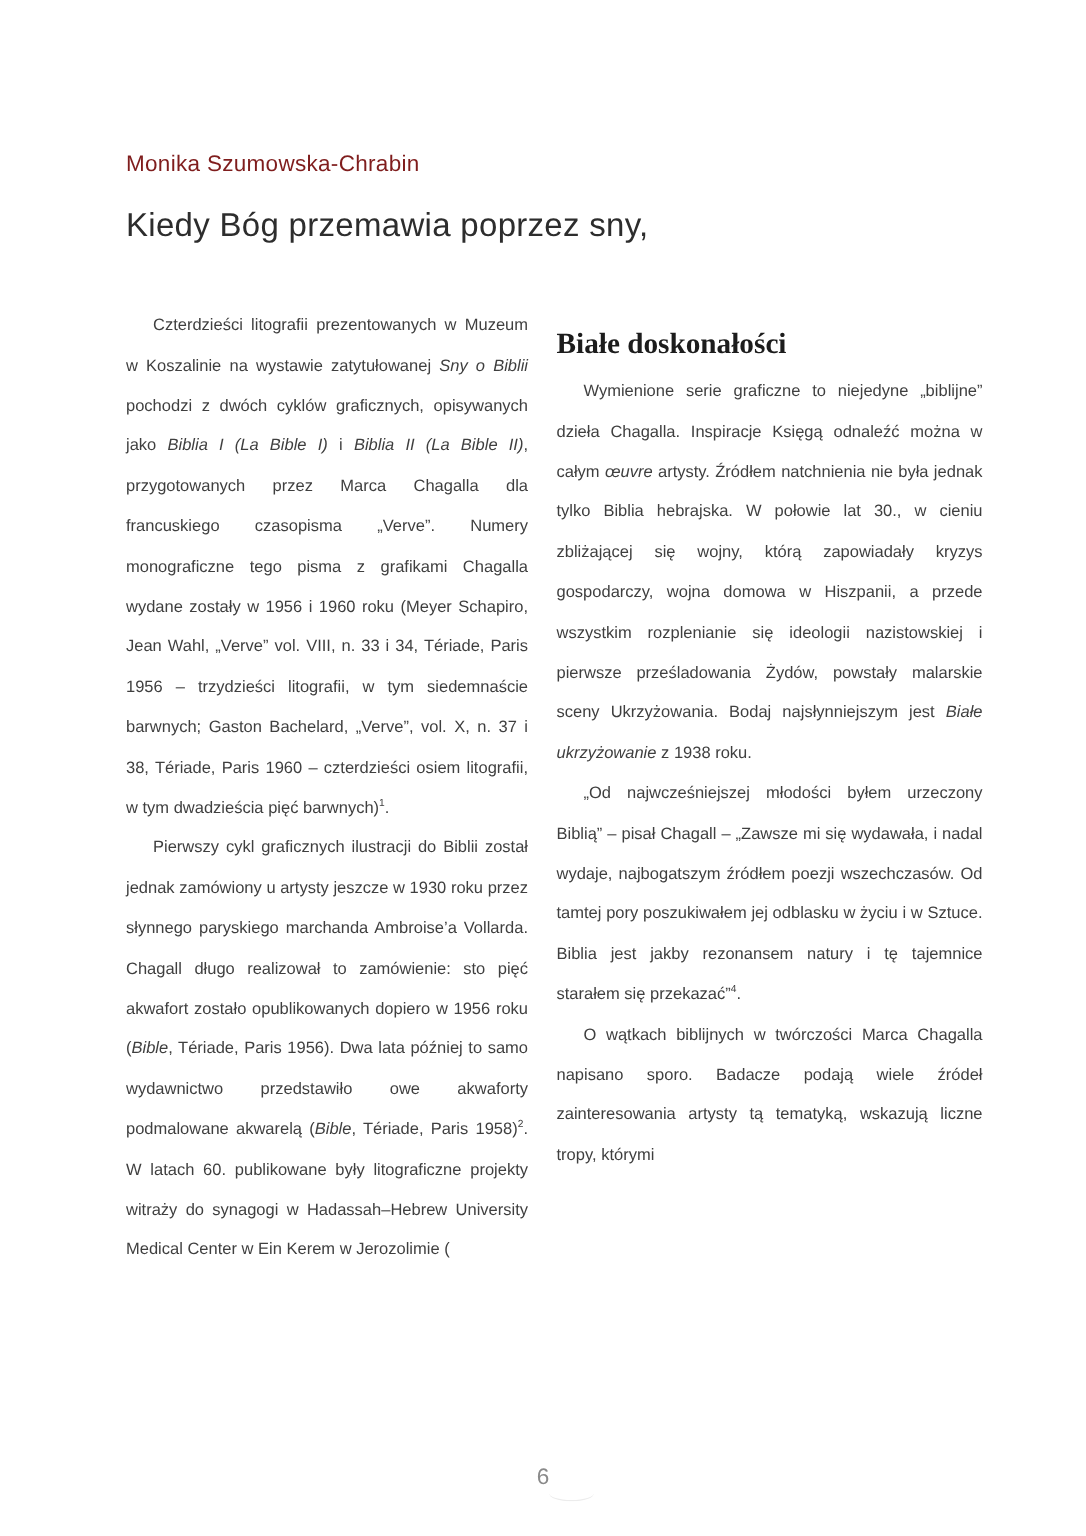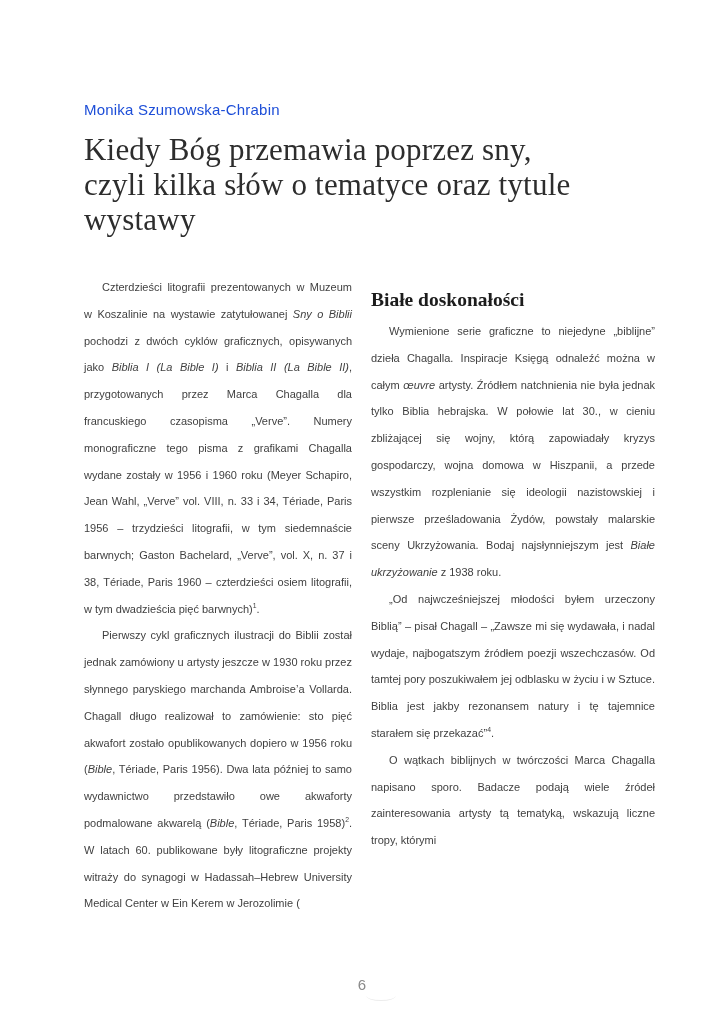--- a/index.html
+++ b/index.html
@@ -10,27 +10,27 @@
     position: relative;
     overflow: hidden;
   }
   .page {
     position: absolute; inset: 0;
     background: #ffffff;
   }
   .header { margin: 100px 69px 0 84px; }
   .author {
     font-size: 15px; line-height: 19px;
-    color: #1d4ed8; letter-spacing: 0.2px;
+    color: #7f1d1d; letter-spacing: 0.2px;
   }
   .title {
     margin-top: 13px;
-    font-family: Liberation Serif, serif;
+    font-family: Liberation Sans, sans-serif;
     font-weight: 400;
-    font-size: 31px; line-height: 35px;
+    font-size: 22px; line-height: 35px;
     color: #2d2d2d; letter-spacing: 0.2px;
   }
   .columns {
     display: flex;
     margin: 37px 69px 0 84px;
     gap: 19px;
     min-height: 730px;
   }
   .col {
     display: flex; flex-direction: column;
@@ -77,21 +77,20 @@
 </style>
 </head>
 <body>
 
 <div class="page">
 
   <div class="header">
     <div class="author">Monika Szumowska-Chrabin</div>
     <div class="title">
       <div>Kiedy Bóg przemawia poprzez sny,</div>
-      <div>czyli kilka słów o tematyce oraz tytule wystawy</div>
     </div>
   </div>
 
   <div class="columns body-text">
 
     <div class="col col-left">
       <p>Czterdzieści litografii prezentowanych w Muzeum w Koszalinie na wystawie zatytułowanej <i>Sny o Biblii</i> pochodzi z dwóch cyklów graficznych, opisywanych jako <i>Biblia I (La Bible I)</i> i <i>Biblia II (La Bible II)</i>, przygotowanych przez Marca Chagalla dla francuskiego czasopisma „Verve”. Numery monograficzne tego pisma z grafikami Chagalla wydane zostały w 1956 i 1960 roku (Meyer Schapiro, Jean Wahl, „Verve” vol. VIII, n. 33 i 34, Tériade, Paris 1956 – trzydzieści litografii, w tym siedemnaście barwnych; Gaston Bachelard, „Verve”, vol. X, n. 37 i 38, Tériade, Paris 1960 – czterdzieści osiem litografii, w tym dwadzieścia pięć barwnych)<sup>1</sup>.</p>
       <p>Pierwszy cykl graficznych ilustracji do Biblii został jednak zamówiony u artysty jeszcze w 1930 roku przez słynnego paryskiego marchanda Ambroise’a Vollarda. Chagall długo realizował to zamówienie: sto pięć akwafort zostało opublikowanych dopiero w 1956 roku (<i>Bible</i>, Tériade, Paris 1956). Dwa lata później to samo wydawnictwo przedstawiło owe akwaforty podmalowane akwarelą (<i>Bible</i>, Tériade, Paris 1958)<sup>2</sup>. W latach 60. publikowane były litograficzne projekty witraży do synagogi w Hadassah–Hebrew University Medical Center w Ein Kerem w Jerozolimie (</p>
 
     </div>

